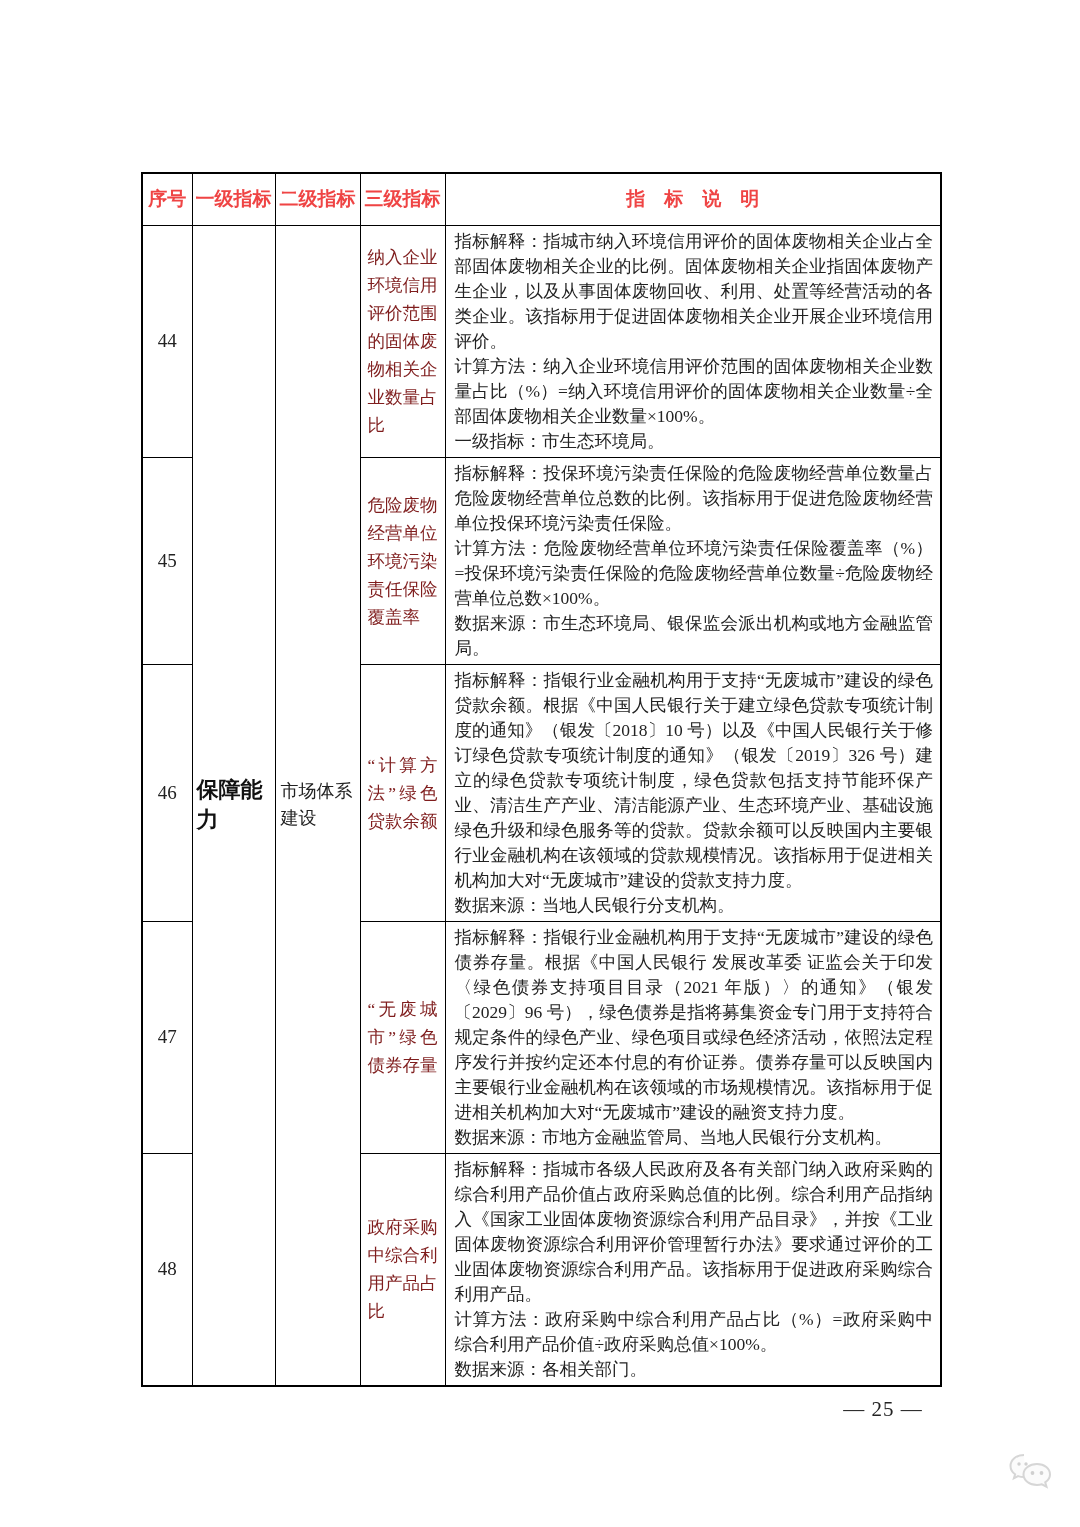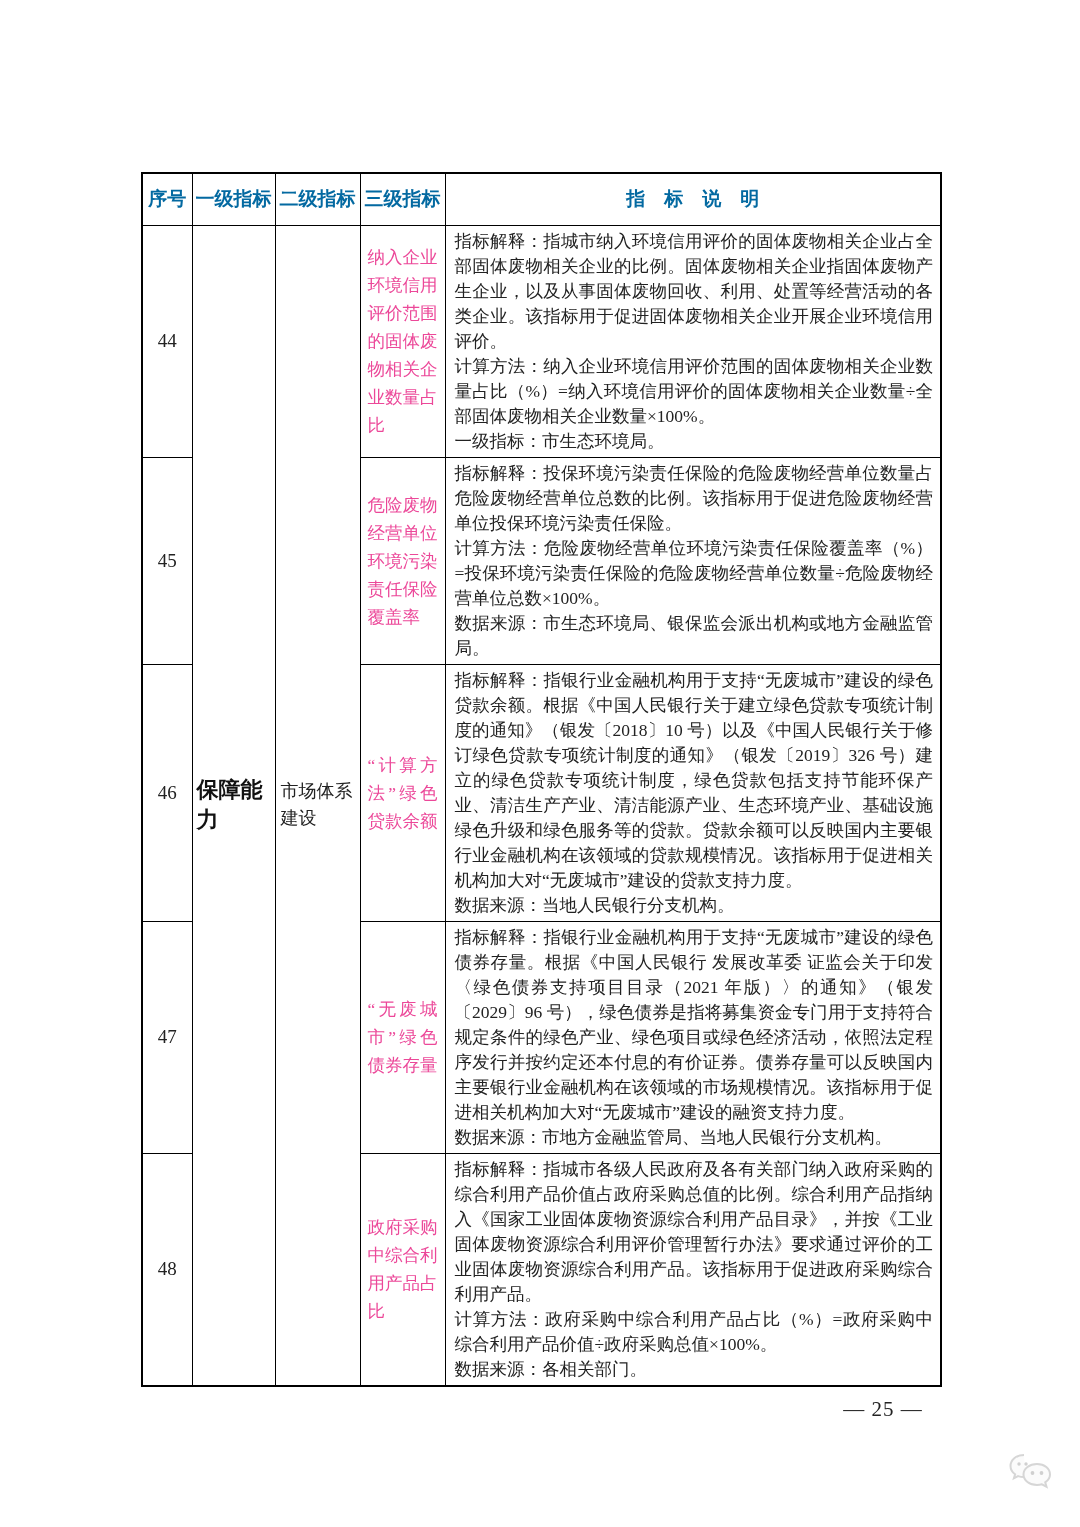--- a/index.html
+++ b/index.html
@@ -17,21 +17,21 @@
     border:2px solid #000;
   }
   .indicator-table th,.indicator-table td{
     border:1.5px solid #000;
     padding:2px 0;
     overflow:hidden;
   }
   .indicator-table thead tr{height:52px;}
   .indicator-table th{
     font-family:"Liberation Sans","DejaVu Sans",sans-serif;
-    font-weight:bold;font-size:19px;color:#0369a1;
+    font-weight:bold;font-size:19px;color:#ef4444;
     text-align:center;vertical-align:middle;padding:12px 0;
   }
   tr.r0{height:230px;} tr.r1{height:200px;} tr.r2{height:250px;}
   tr.r3{height:230px;} tr.r4{height:220px;}
 
   td.no-cell{
     text-align:center;vertical-align:middle;
     font-size:19px;color:#222;
   }
   td.l1-cell{
@@ -39,21 +39,21 @@
     font-weight:bold;font-size:22px;color:#111;
     text-align:left;vertical-align:middle;padding:4px 4px;
   }
   td.l2-cell{
     font-size:18px;color:#222;
     text-align:left;vertical-align:middle;line-height:27px;
     padding:2px 5px;
     margin-top:32px;
   }
   td.ind-cell{
-    font-size:17.5px;color:#ec4899;
+    font-size:17.5px;color:#7f1d1d;
     vertical-align:middle;line-height:28px;
     text-align:justify;text-justify:inter-character;
     padding:2px 7px;
   }
   td.desc-cell{
     font-size:17.5px;color:#222;
     vertical-align:top;line-height:25px;
     padding:3px 7px 3px 9px;
   }
   td.desc-cell p{

